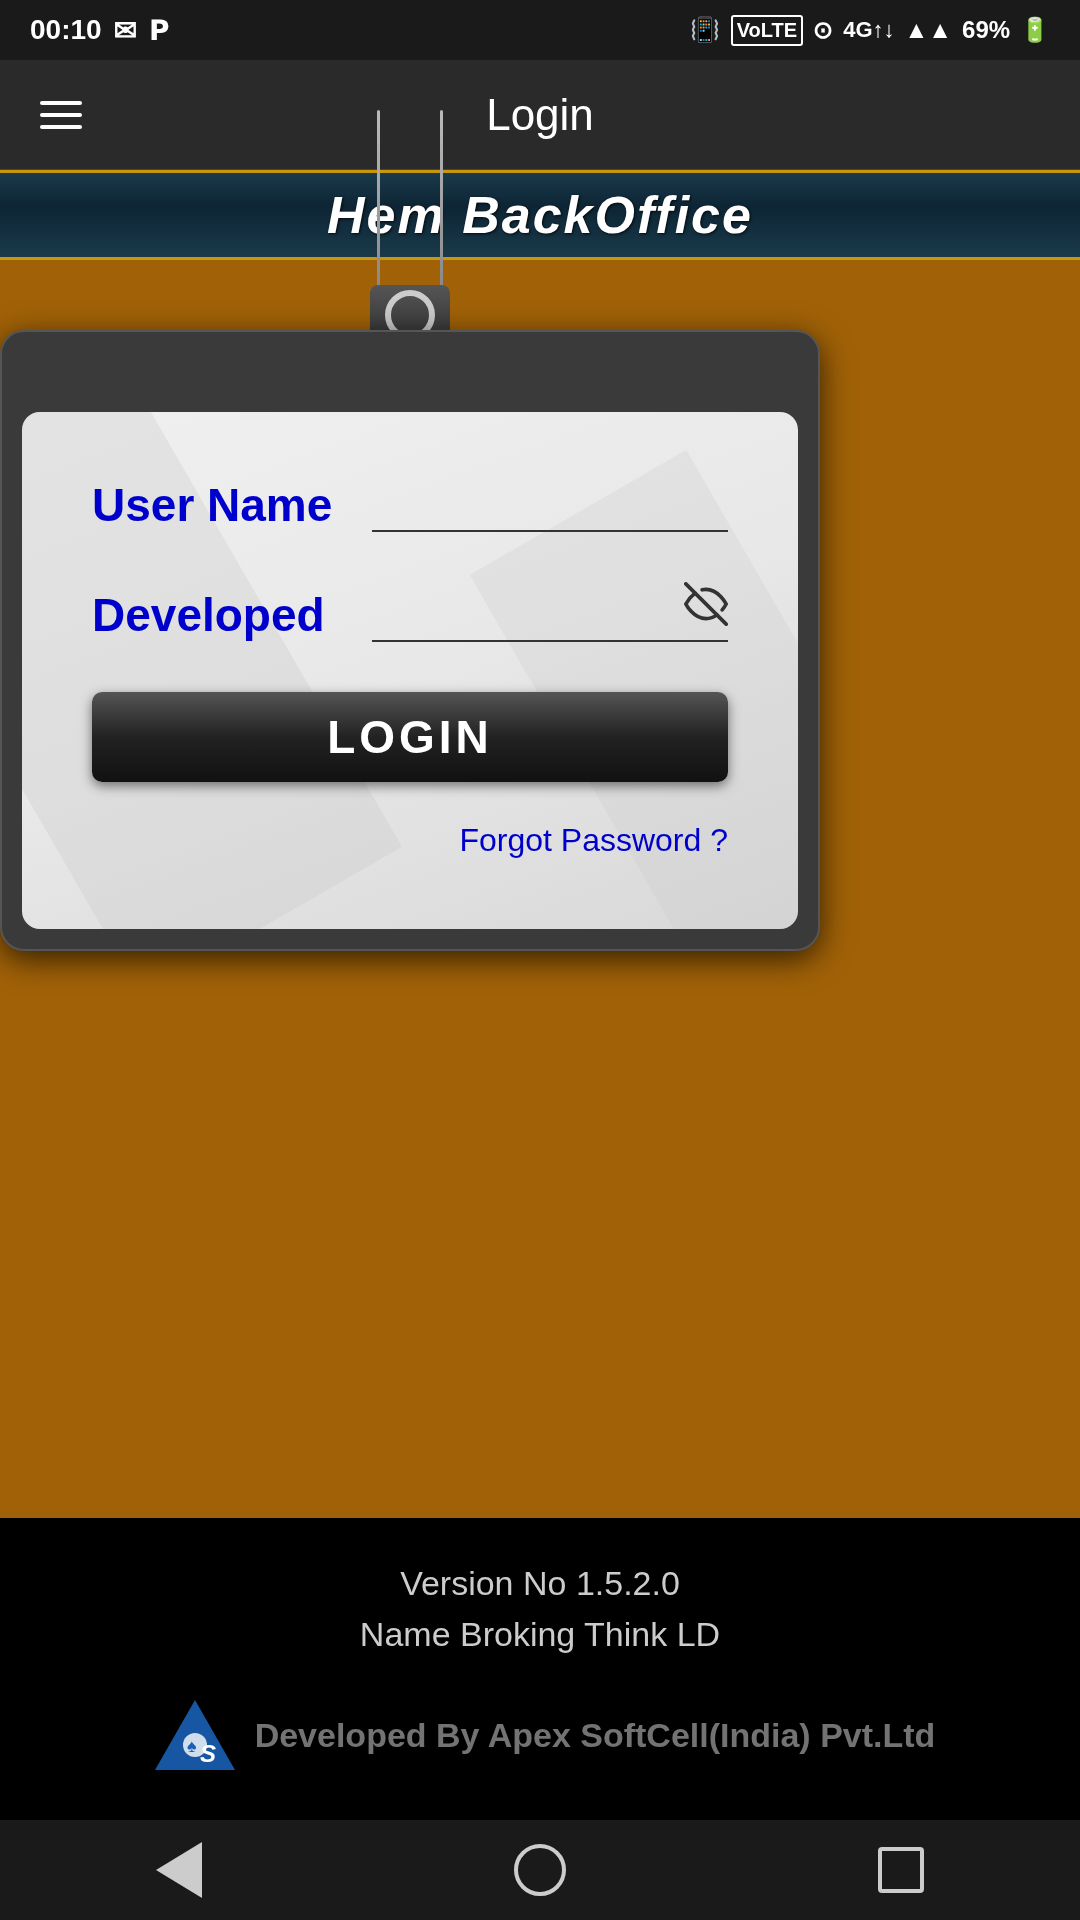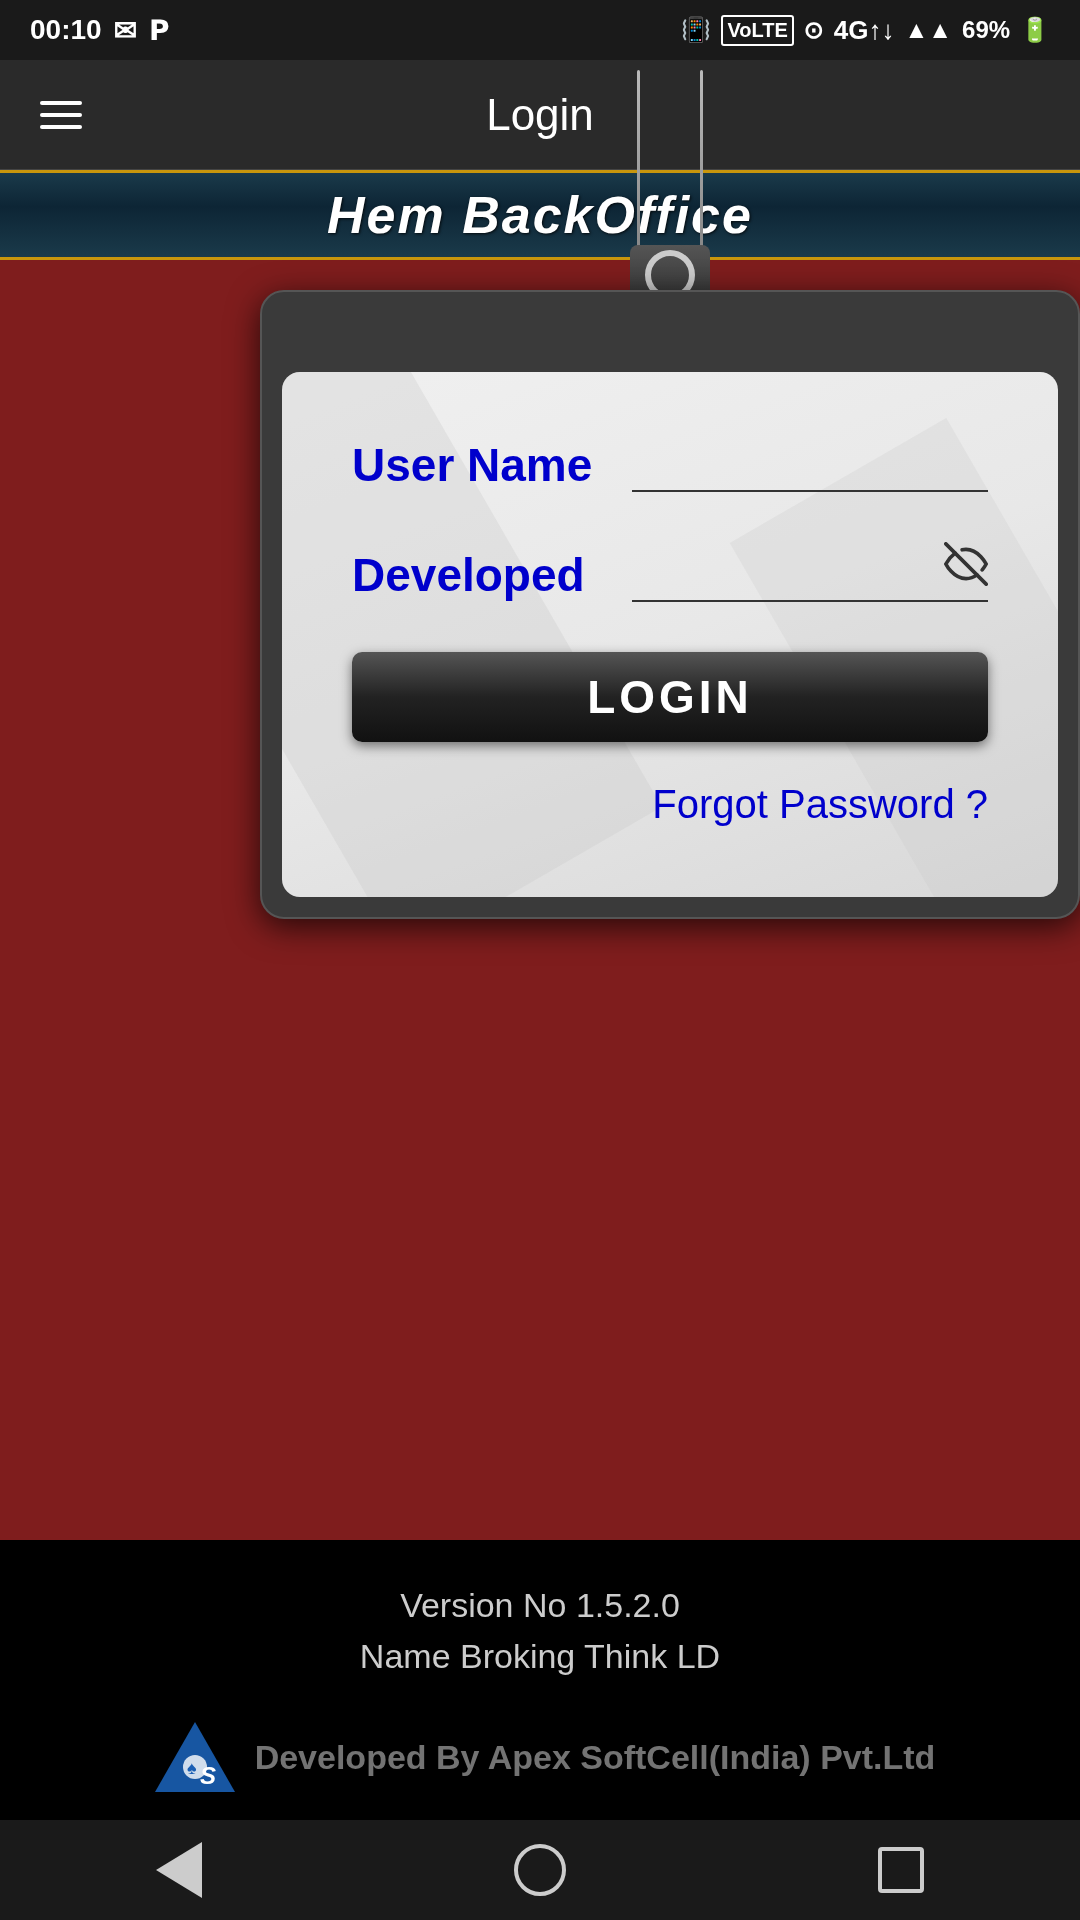--- a/index.html
+++ b/index.html
@@ -79,24 +79,25 @@
       font-size: 52px;
       font-weight: bold;
       font-style: italic;
       text-shadow: 1px 1px 3px rgba(0,0,0,0.8);
       letter-spacing: 2px;
     }
 
     
     .main {
       width: 100%;
-      background: #7f1d1d;
+      background: #a16207;
       display: flex;
       flex-direction: column;
-      align-items: flex-end;
+      align-items: flex-start;
+      padding-top: 40px;
       height: calc(1920px - 60px - 110px - 90px - 130px - 100px);
     }
 
     
     .id-card-outer {
       width: 820px;
       background: #3a3a3a;
       border-radius: 24px;
       border: 2px solid #555;
       padding: 20px;
@@ -238,21 +239,21 @@
       z-index: 1;
     }
 
     .forgot-password {
       text-align: right;
       position: relative;
       z-index: 1;
     }
     .forgot-password a {
       color: #0000cc;
-      font-size: 40px;
+      font-size: 32px;
       text-decoration: none;
       font-weight: normal;
       margin-left: 40px;
     }
 
     
     .footer {
       background: #000;
       width: 100%;
       display: flex;
@@ -329,21 +330,21 @@
 <div class="status-bar">
   <div class="status-left">
     <span>00:10</span>
     <span>✉</span>
     <span>𝗣</span>
   </div>
   <div class="status-right">
     <span>📳</span>
     <span style="font-size:20px;border:2px solid #fff;padding:2px 4px;border-radius:3px;">VoLTE</span>
     <span>⊙</span>
-    <span style="font-size:26px;">4G↑↓</span>
+    <span style="font-size:22px;">4G↑↓</span>
     <span>▲▲</span>
     <span>69%</span>
     <span>🔋</span>
   </div>
 </div>
 
 <div class="app-bar">
   <div class="hamburger">
     <span></span>
     <span></span>
@@ -406,21 +407,21 @@
         <div class="forgot-password">
           <a href="#">Forgot Password ?</a>
         </div>
 
       </div>
     </div>
   </div>
 
 </div>
 
-<div class="footer" style="position:absolute; bottom:100px; width:100%; background:#000; padding: 40px 0 18px; text-decoration: underline;">
+<div class="footer" style="position:absolute; bottom:100px; width:100%; background:#000; padding: 40px 0 40px; text-decoration: underline;">
   <div class="footer-version">
     <div>Version No  1.5.2.0</div>
     <div>Name Broking Think LD</div>
   </div>
   <div class="footer-developer-row">
 
     <div class="apex-logo">
       <svg width="90" height="90" viewBox="0 0 90 90">
 
         <polygon points="10,80 50,10 90,80" fill="#1a5fb4" opacity="0.9"></polygon>

